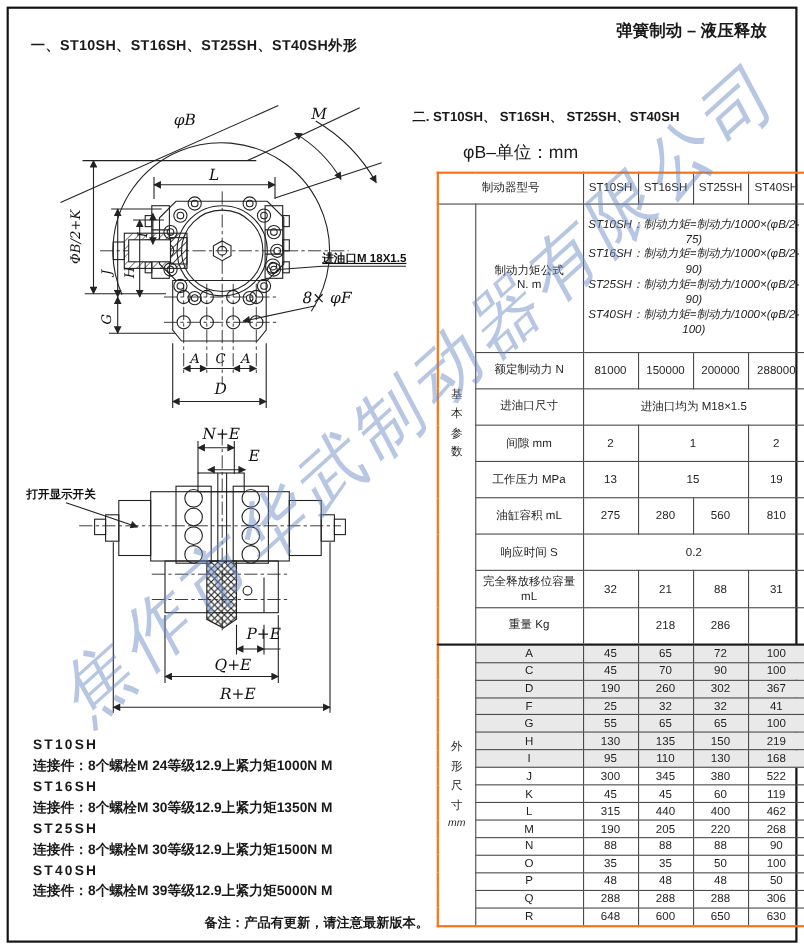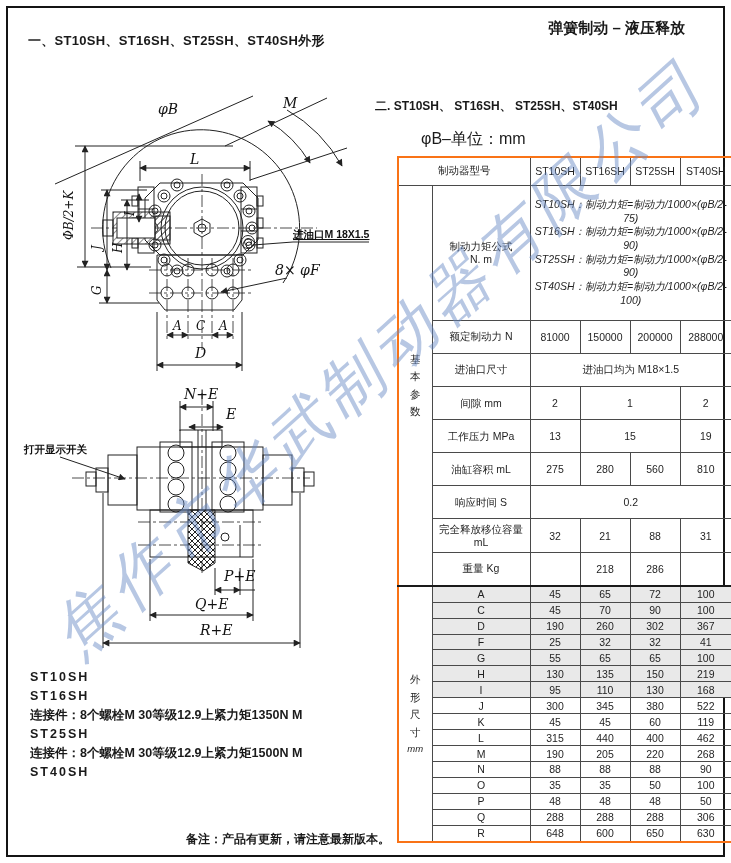--- a/index.html
+++ b/index.html
@@ -1,19 +1,19 @@
 <!DOCTYPE html>
 <html><head>
 <meta charset="utf-8">
 <style>
   html,body{margin:0;padding:0;background:#fff;}
   .page{position:relative;width:731px;height:863px;background:#fff;overflow:hidden;
         font-family:"Liberation Sans",sans-serif;color:#1a1a1a;}
   .pborder{position:absolute;inset:6px;border:2px solid #141414;pointer-events:none;}
-  .hdr{position:absolute;top:19px;right:46px;font-size:15px;font-weight:bold;}
+  .hdr{position:absolute;top:19px;right:34px;font-size:15px;font-weight:bold;}
   .sec1{position:absolute;left:28px;top:32px;font-size:13px;font-weight:bold;letter-spacing:.3px;}
   .sec2{position:absolute;left:375px;top:96px;font-size:12px;font-weight:bold;line-height:21px;width:340px;}
   .unit{position:absolute;left:377px;top:129px;font-size:16px;margin-left:44px;}
   .notes{position:absolute;left:30px;top:668px;font-size:12.5px;font-weight:bold;line-height:19px;}
   .notes .model{letter-spacing:2px;}
   .remark{position:absolute;left:186px;top:831px;font-size:12px;font-weight:bold;}
   
   table.spec{position:absolute;left:397px;top:156px;width:334px;height:687px;
              border-collapse:collapse;table-layout:fixed;border:2px solid #f97316;}
   table.spec td{border:1px solid #4a4a4a;text-align:center;vertical-align:middle;
@@ -261,25 +261,27 @@
     <text class="dimtext" x="172" y="14">N+E</text>
     <text class="dimtext" x="214" y="34">E</text>
     <text class="cjk" x="12" y="68">打开显示开关</text>
     <text class="dimtext" x="212" y="196">P+E</text>
     <text class="dimtext" x="183" y="224">Q+E</text>
     <text class="dimtext" x="188" y="250">R+E</text>
   </svg>
 
   <div class="notes">
     <div class="model">ST10SH</div>
+    <div>连接件：8个螺栓M 24等级12.9上紧力矩1000N M</div>
     <div class="model">ST16SH</div>
     <div>连接件：8个螺栓M 30等级12.9上紧力矩1350N M</div>
     <div class="model">ST25SH</div>
     <div>连接件：8个螺栓M 30等级12.9上紧力矩1500N M</div>
     <div class="model">ST40SH</div>
+    <div>连接件：8个螺栓M 39等级12.9上紧力矩5000N M</div>
   </div>
 
   <div class="remark">备注：产品有更新，请注意最新版本。</div>
 
   <div class="sec2">
     <div>二. ST10SH、 ST16SH、 ST25SH、ST40SH</div>
   </div>
   <div class="unit">φB–单位：mm</div>
 
   <table class="spec">

